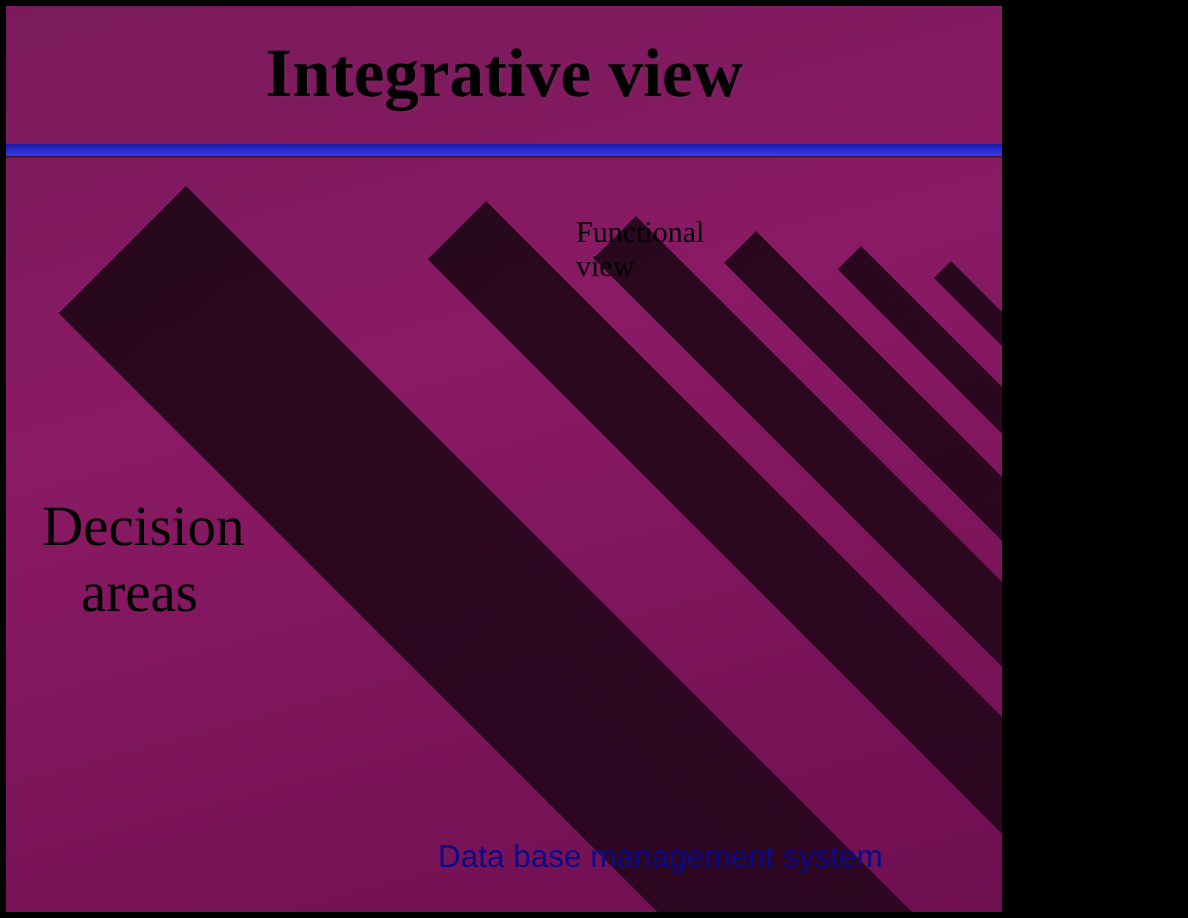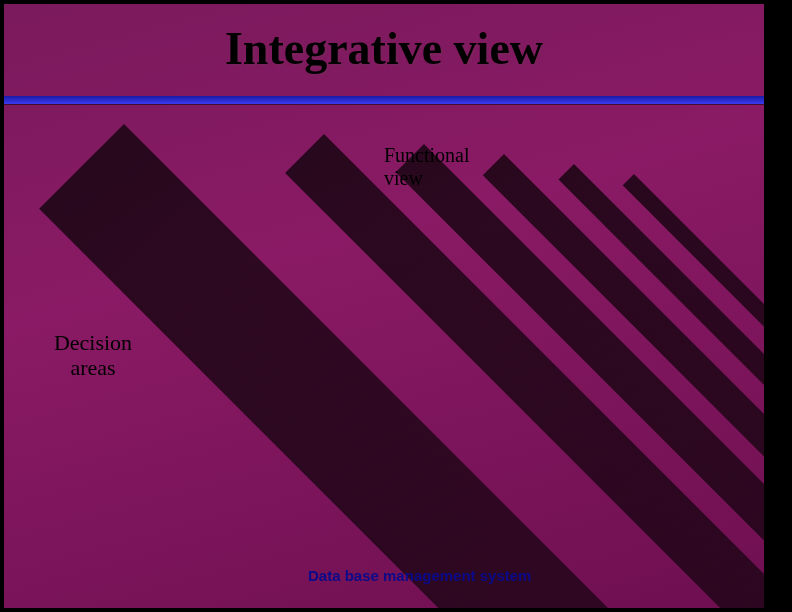--- a/index.html
+++ b/index.html
@@ -6,21 +6,21 @@
   html, body { width: 792px; height: 612px; overflow: hidden; }
   body {
     font-family: "Times New Roman", Times, serif;
     background: #000;
     position: relative;
   }
   .slide {
     position: absolute;
     left: 4px;
     top: 4px;
-    width: 760px;
+    width: 664px;
     height: 604px;
     background: linear-gradient(165deg, #7a1a5c 0%, #8a1a65 40%, #6e0f50 100%);
     overflow: hidden;
   }
   
   .bar {
     position: absolute;
     background: linear-gradient(90deg, rgba(0,0,0,0.7), rgba(0,0,0,0.55));
     transform-origin: top left;
     transform: rotate(45deg);
@@ -51,33 +51,33 @@
     top: 140px;
     color: #000;
     font-size: 20px;
     line-height: 1.15;
   }
   .decision {
     position: absolute;
     left: 24px;
     top: 326px;
     color: #000;
-    font-size: 22px;
+    font-size: 38px;
     line-height: 1.15;
     text-align: center;
     width: 130px;
   }
   .dbms {
     position: absolute;
-    left: 304px;
+    left: 288px;
     bottom: 24px;
     color: #0a0a8a;
     font-family: Arial, Helvetica, sans-serif;
-    font-weight: bold;
-    font-size: 15px;
+    font-weight: normal;
+    font-size: 21px;
   }
 </style>
 </head>
 <body>
 
 <div class="slide">
 
   <div class="bar" style="left:120px; top:120px; width:900px; height:120px;"></div>
   <div class="bar" style="left:320px; top:130px; width:900px; height:55px;"></div>
   <div class="bar" style="left:420px; top:140px; width:900px; height:40px;"></div>

